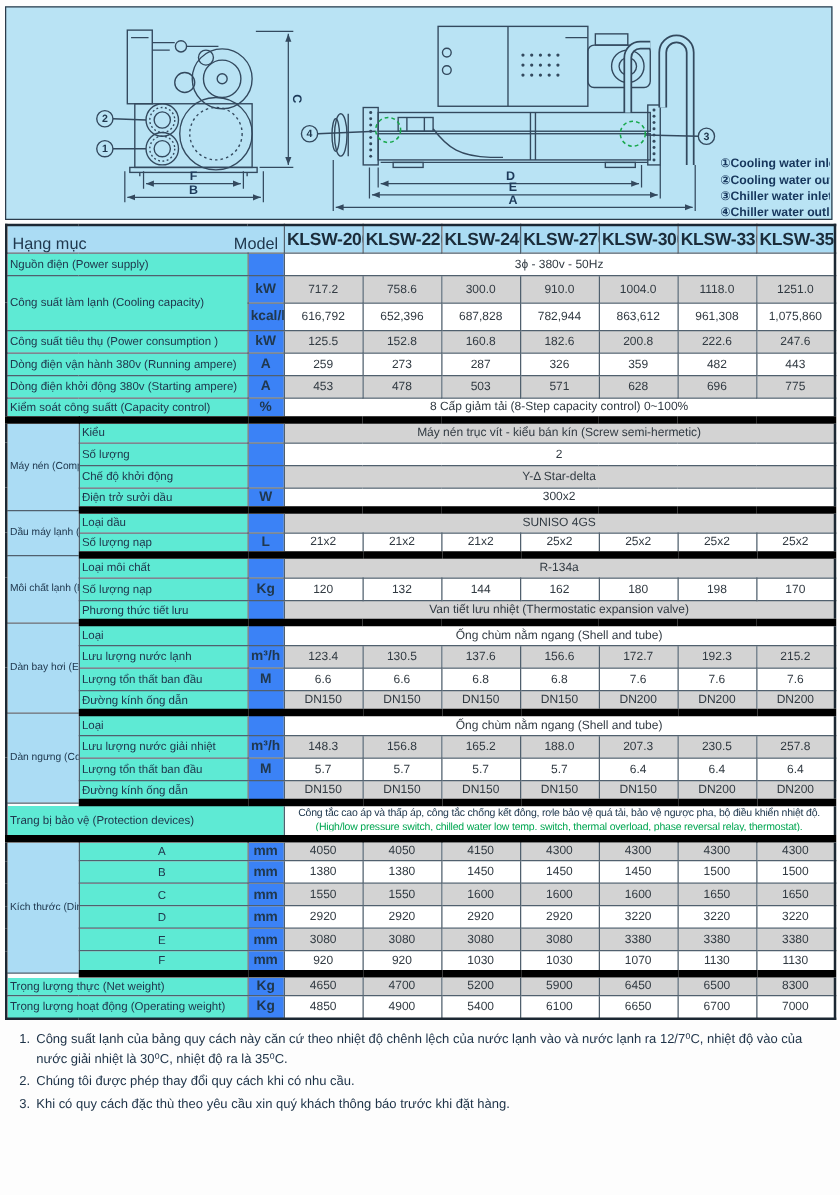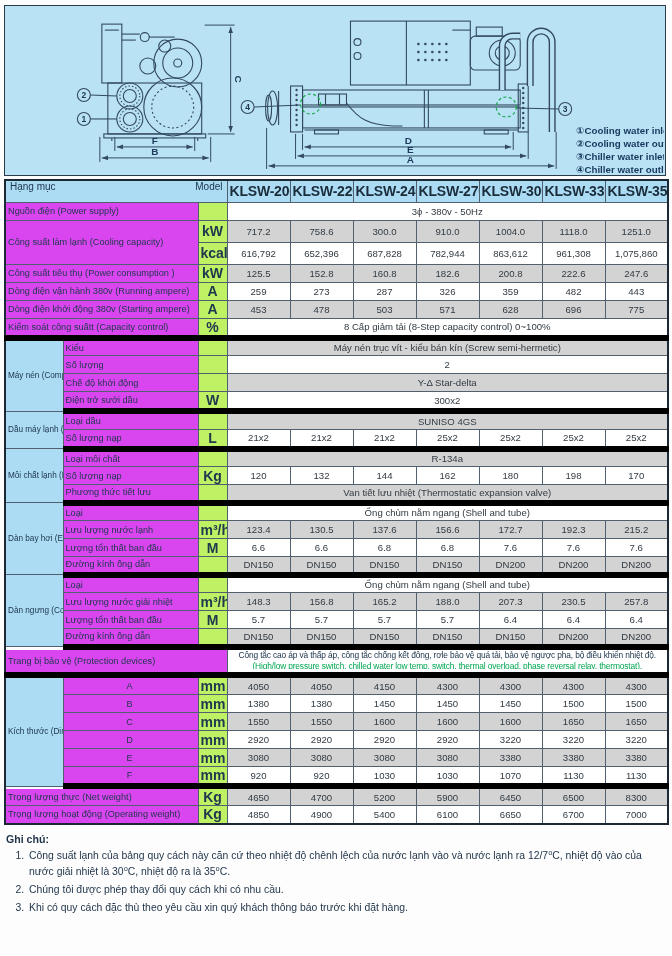--- a/index.html
+++ b/index.html
@@ -10,28 +10,28 @@
   .diagram{width:662px;height:171px;background:#b9e3f4;border:1.5px solid #2b3b4a;box-sizing:border-box;overflow:hidden;}
   .diagram svg{display:block;}
 
   
   table.spec{border-collapse:collapse;table-layout:fixed;width:664px;margin-top:3px;border:2px solid #1c2833;}
   table.spec td{border:1px solid #50606e;height:18px;padding:0 2px;box-sizing:border-box;overflow:hidden;white-space:nowrap;}
   tr.tall td{height:22px;}
   tr.hdr td{height:22px;background:#abdcf4;}
   tr.ge td{border-bottom:6px solid #000000;}
   td.gcell{background:#abdcf4;font-size:8.2px;color:#20384e;text-align:center;line-height:1.2;white-space:normal;border-bottom:2px solid #1c2833;}
-  td.lcell{background:#d946ef;font-size:9.2px;color:#20384e;text-align:left;padding-left:4px;}
+  td.lcell{background:#5eead4;font-size:9.2px;color:#20384e;text-align:left;padding-left:4px;}
   td.lcell.ctr{text-align:center;padding-left:0;}
-  td.ucell{background:#bef264;font-size:14px;font-weight:700;text-align:center;color:#20384e;}
+  td.ucell{background:#3b82f6;font-size:11px;font-weight:700;text-align:center;color:#20384e;}
   td.vcell,td.scell{font-size:9.6px;text-align:center;color:#313a42;background:#fff;}
   tr.sh td.vcell,tr.sh td.scell{background:#d3d3d3;}
   td.mcell{font-size:14px;font-weight:700;text-align:left;color:#1b2c3a;letter-spacing:-0.2px;}
   td.hm{background-color:#abdcf4;background-image:linear-gradient(to bottom right,transparent calc(50% - 0.7px),#44586b calc(50% - 0.7px),#44586b calc(50% + 0.7px),transparent calc(50% + 0.7px));}
-  .hmwrap{display:flex;justify-content:space-between;align-items:flex-start;height:100%;font-size:10px;color:#20384e;padding:0 2px;}
+  .hmwrap{display:flex;justify-content:space-between;align-items:flex-end;height:100%;font-size:13px;color:#20384e;padding:0 2px;}
   td.prot{white-space:normal;padding:1px 3px;border-radius:12px;}
   .pvn{font-size:8.4px;color:#20384e;text-align:center;line-height:1.35;letter-spacing:-0.15px;}
   .pen{font-size:8.4px;color:#00a651;text-align:center;line-height:1.35;letter-spacing:-0.15px;}
 
   
   .notes{margin:8px 2px 0 2px;color:#1d3247;}
   .notes-title{font-size:10.6px;font-weight:700;margin-bottom:3px;}
   .notes ol{margin:0;padding-left:21px;font-size:10.4px;line-height:1.55;}
   .notes li{padding-left:2px;margin-bottom:2px;}
 </style>
@@ -535,20 +535,19 @@
           <td class="vcell">5400</td>
           <td class="vcell">6100</td>
           <td class="vcell">6650</td>
           <td class="vcell">6700</td>
           <td class="vcell">7000</td>
         </tr>
       </tbody>
   </table>
 
   <div class="notes">
-    <div class="notes-title">Ghi chú:</div>
     <ol>
       <li>Công suất lạnh của bảng quy cách này căn cứ theo nhiệt độ chênh lệch của nước lạnh vào và nước lạnh ra 12/7⁰C, nhiệt độ vào của nước giải nhiệt là 30⁰C, nhiệt độ ra là 35⁰C.</li>
       <li>Chúng tôi được phép thay đổi quy cách khi có nhu cầu.</li>
       <li>Khi có quy cách đặc thù theo yêu cầu xin quý khách thông báo trước khi đặt hàng.</li>
     </ol>
   </div>
 </div>
 
 </body></html>

